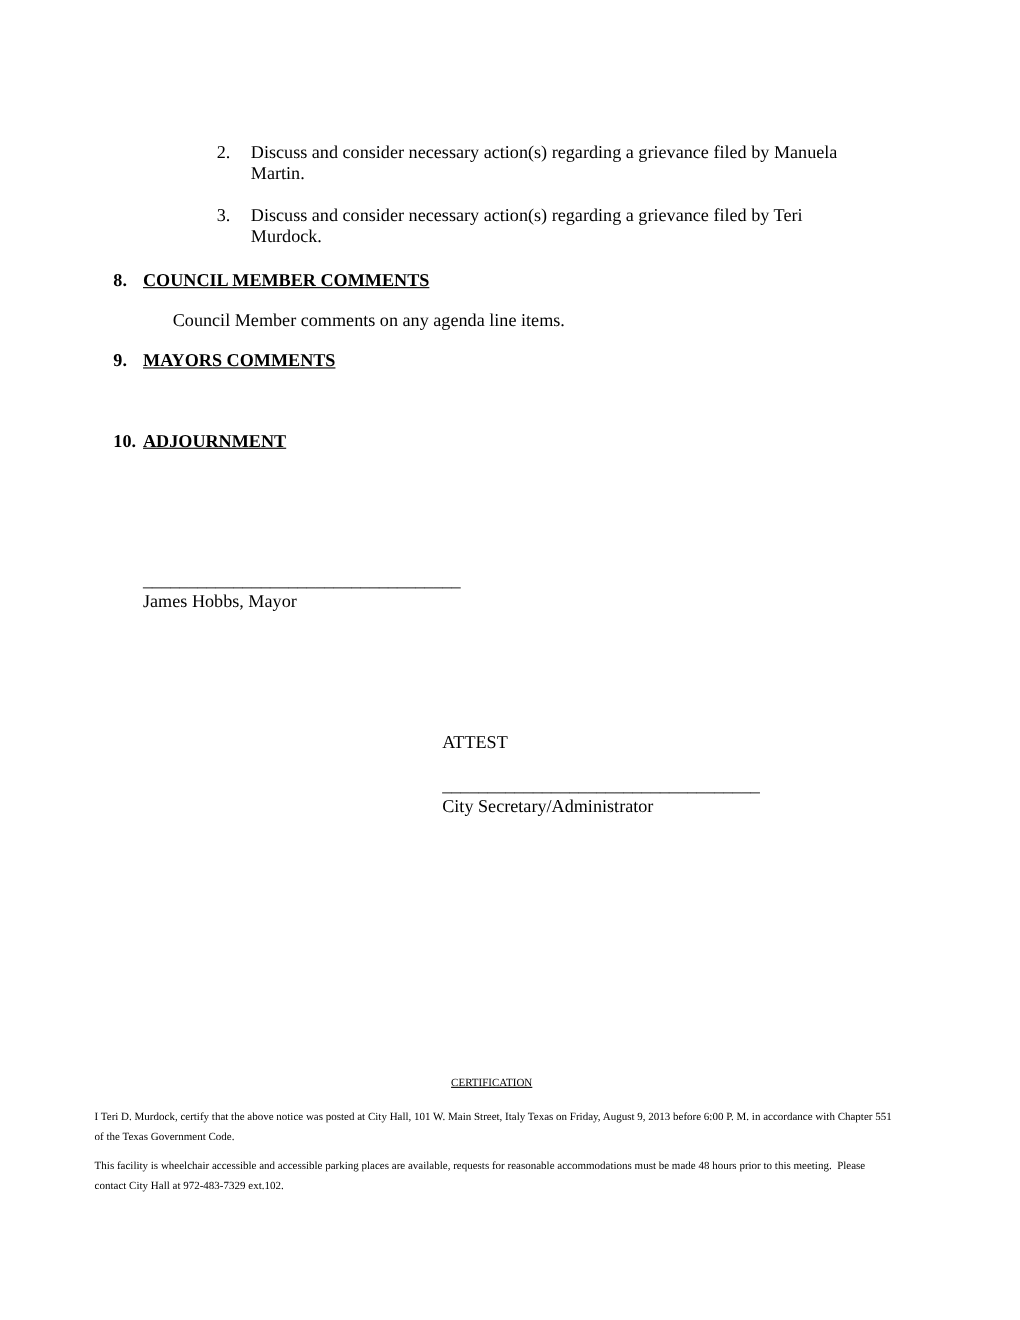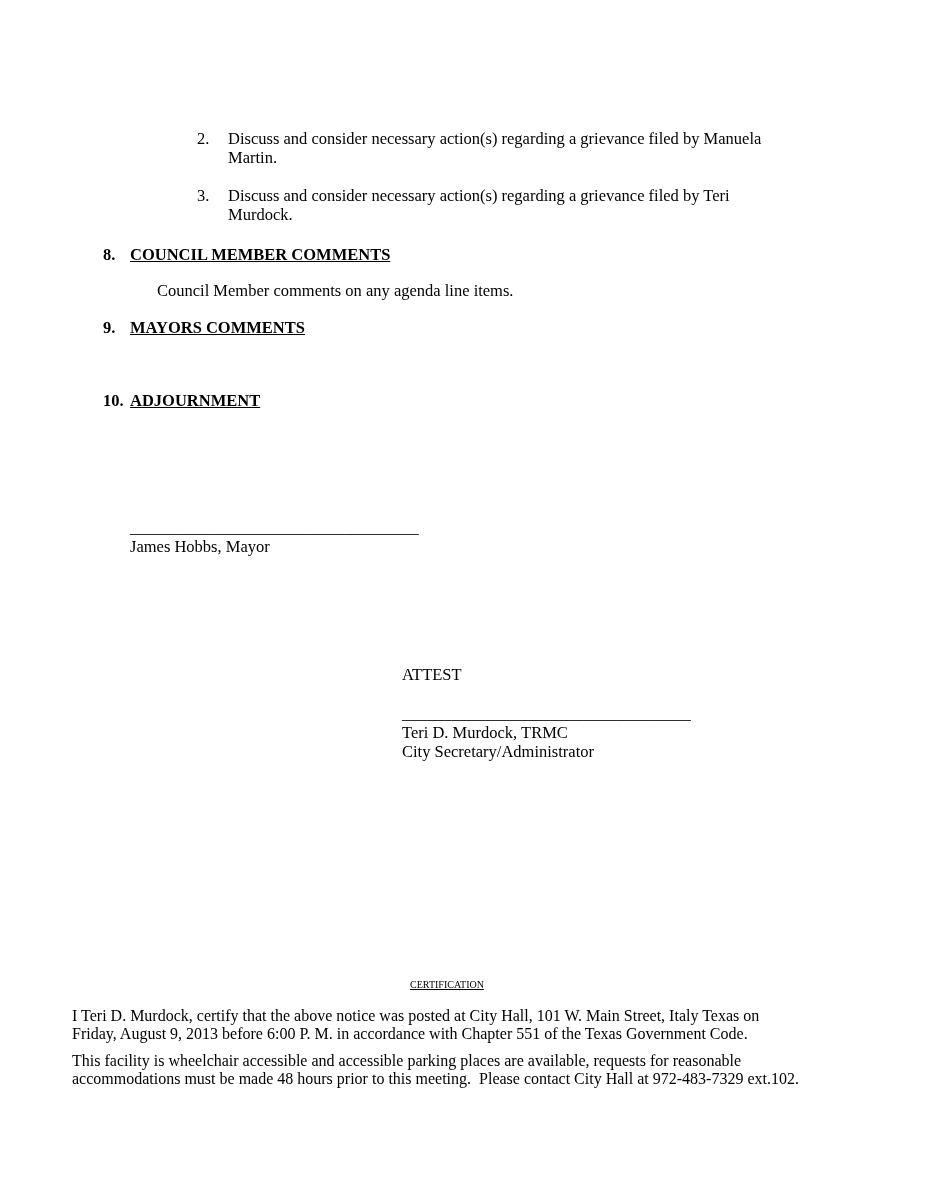--- a/index.html
+++ b/index.html
@@ -59,23 +59,23 @@
 
   .cert-heading {
     left: 78px;
     width: 738px;
     font-size: 10px;
     line-height: 17.5px;
     text-align: center;
   }
   .cert-heading span { text-decoration: underline; }
   .cert-para {
-    left: 72px;
+    left: 86px;
     width: 730px;
-    font-size: 16px;
+    font-size: 10px;
     line-height: 17.5px;
     white-space: pre-wrap;
   }
 </style>
 </head>
 <body>
 
 <div class="page">
 
   <div class="abs subitem" style="top:129px;">
@@ -105,21 +105,20 @@
   </div>
 
   <div class="abs sig-block" style="top:518px; left:130px;">
     <div class="sig-line">___________________________________</div>
     <div>James Hobbs, Mayor</div>
   </div>
 
   <div class="abs" style="top:665px; left:402px;">ATTEST</div>
   <div class="abs sig-block" style="top:704px; left:402px;">
     <div class="sig-line">___________________________________</div>
-    <div>Teri D. Murdock, TRMC</div>
     <div>City Secretary/Administrator</div>
   </div>
 
   <div class="abs cert-heading" style="top:976px;">
     <span>CERTIFICATION</span>
   </div>
   <div class="abs cert-para" style="top:1007px;">I Teri D. Murdock, certify that the above notice was posted at City Hall, 101 W. Main Street, Italy Texas on Friday, August 9, 2013 before 6:00 P. M. in accordance with Chapter 551 of the Texas Government Code.</div>
   <div class="abs cert-para" style="top:1052px;">This facility is wheelchair accessible and accessible parking places are available, requests for reasonable accommodations must be made 48 hours prior to this meeting.  Please contact City Hall at 972-483-7329 ext.102.</div>
 
 </div>

